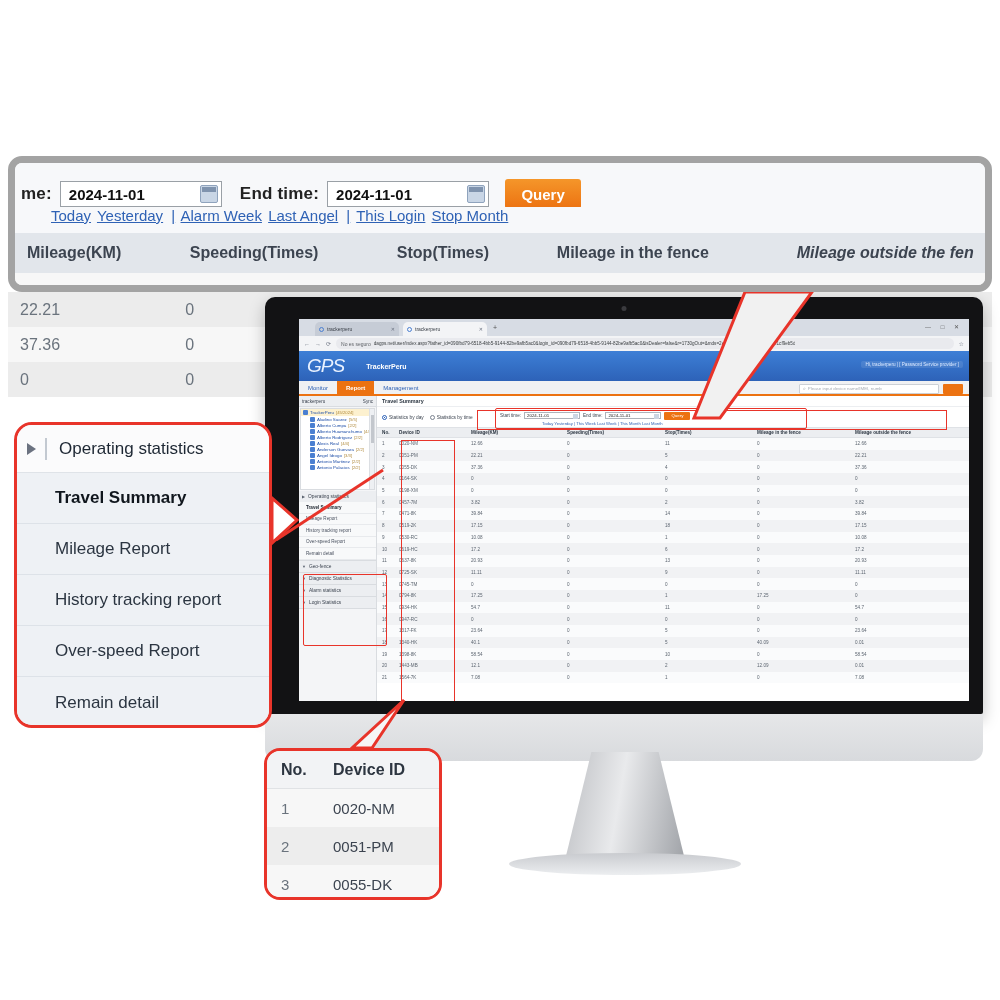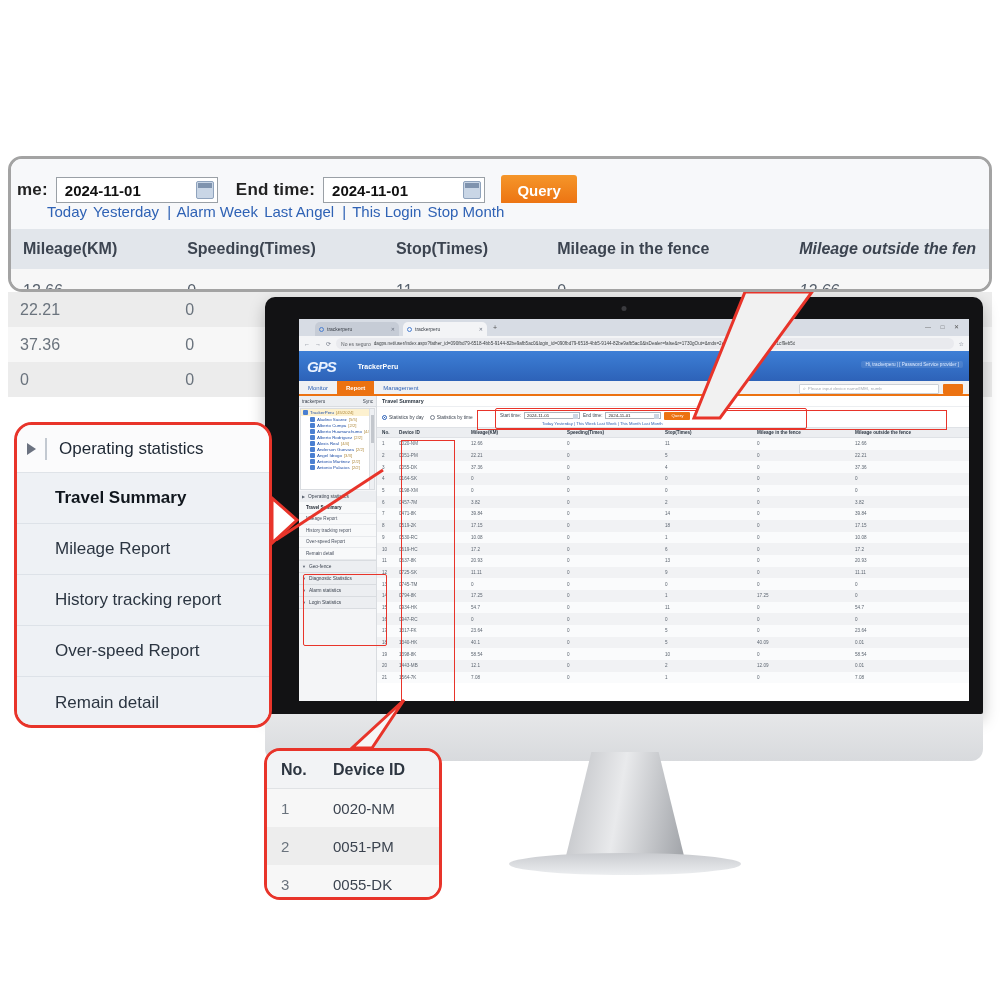--- a/index.html
+++ b/index.html
@@ -8,21 +8,21 @@
     width:1000px; height:1000px;
     background:#ffffff;
     font-family:"Liberation Sans", sans-serif;
     overflow:hidden;
     position:relative;
   }
 
   
   #top-callout{
     position:absolute; left:8px; top:156px; width:984px; height:136px;
-    border:3px solid #a3a3a3; border-radius:14px;
+    border:7px solid #a3a3a3; border-radius:14px;
     background:#ffffff; overflow:hidden; z-index:40;
   }
   .tc-queryrow{
     position:absolute; left:0; top:0; width:100%; height:62px;
     background:#f7f8fa;
     display:flex; align-items:center; padding-left:6px;
   }
   .lbl{ font-size:17px; color:#222; font-weight:600; letter-spacing:.2px; }
   .dateinput{
     position:relative; margin-left:8px;
@@ -44,21 +44,21 @@
     margin-left:16px; width:76px; height:30px; border:none; border-radius:3px;
     background:linear-gradient(#f5962a,#ec7211);
     color:#fff; font-size:15px; font-weight:700; cursor:pointer;
     font-family:"Liberation Sans", sans-serif;
   }
   .tc-links{
     position:absolute; left:0; top:44px; width:100%; height:26px;
     font-size:15px; color:#2f62b5; padding-left:36px;
     background:#f7f8fa;
   }
-  .tc-links span{ margin-right:2px; }
+  .tc-links span{ margin-right:2px;text-decoration:underline; }
   .tc-links .sep{ color:#2f62b5; margin:0 2px; }
   .tc-head{
     position:absolute; left:0; top:70px; width:100%; height:40px;
     background:#e2e6eb; display:flex; align-items:center;
   }
   .tc-row{
     position:absolute; left:0; top:110px; width:100%; height:43px;
     background:#f7f7f7; display:flex; align-items:center;
   }
   .tc-head .c, .tc-row .c{ font-size:16px; }
@@ -180,21 +180,21 @@
   .urlbar .u{ font-size:4.6px; color:#3c4043; white-space:nowrap; overflow:hidden; }
   .star{ font-size:6px; color:#6b7280; }
 
   
   .app-head{
     height:30px; background:linear-gradient(#3d7fd6,#2d62b8);
     display:flex; align-items:center; padding:0 8px; position:relative;
   }
   .gps-logo{
     font-family:"Liberation Sans", sans-serif;
-    font-size:15px; font-weight:700; font-style:italic; color:#eaf2ff;
+    font-size:19px; font-weight:400; font-style:italic; color:#eaf2ff;
     letter-spacing:-1px;
   }
   .app-title{ margin-left:22px; font-size:7px; font-weight:700; color:#ffffff; }
   .app-user{
     position:absolute; right:6px; top:10px; font-size:4.6px; color:#dce9ff;
     background:rgba(255,255,255,.10); padding:1px 4px; border-radius:2px; white-space:nowrap;
   }
   .app-nav{
     height:15px; background:#f0f1f3; border-bottom:2px solid #ec7211;
     display:flex; align-items:stretch; position:relative;

